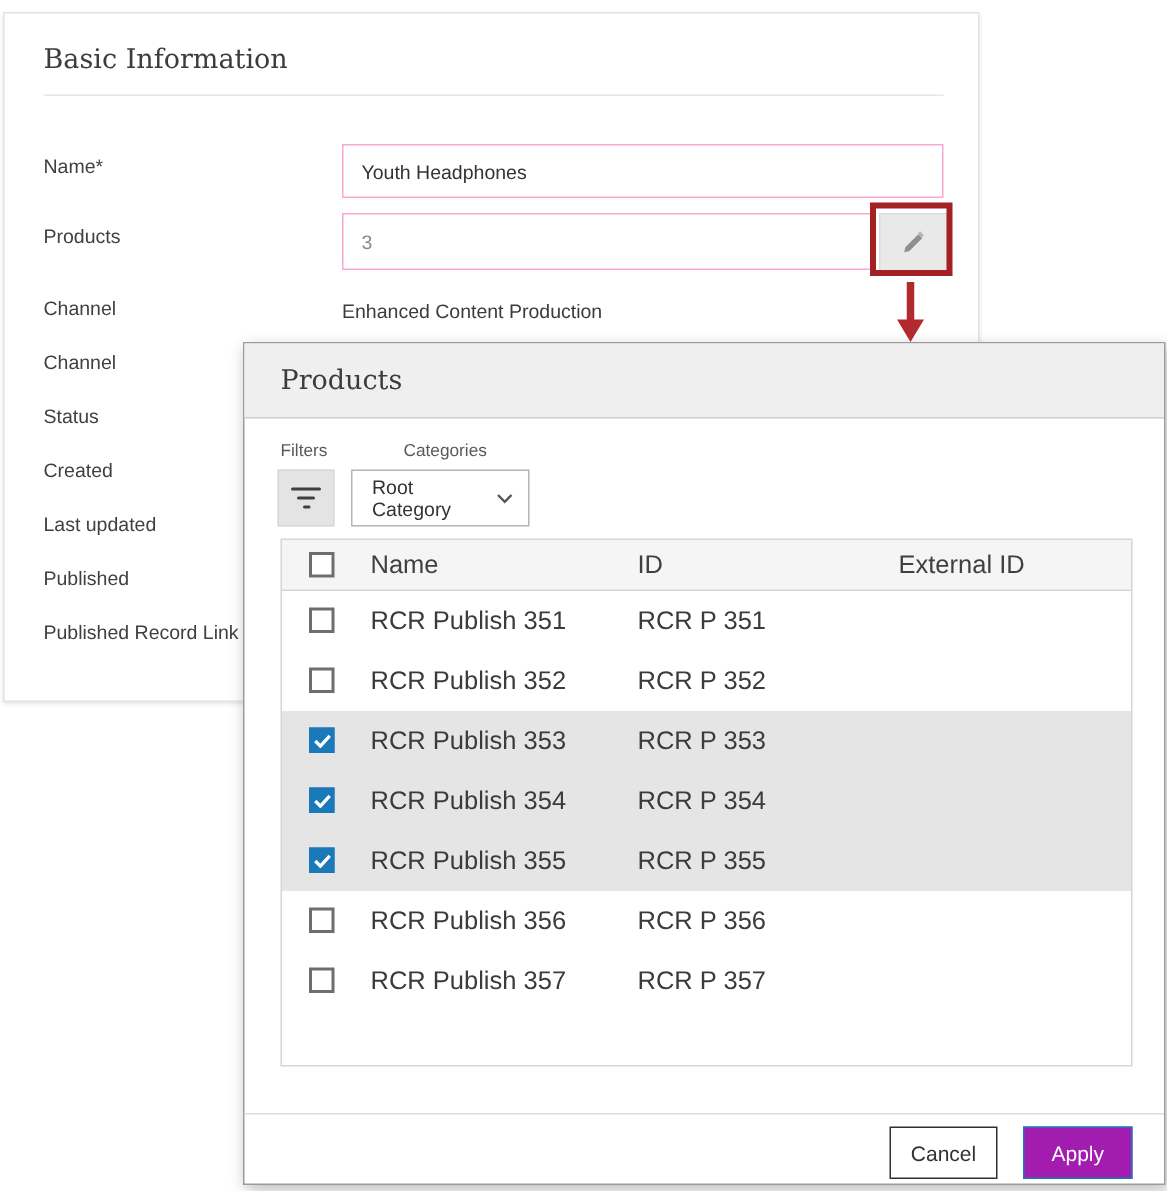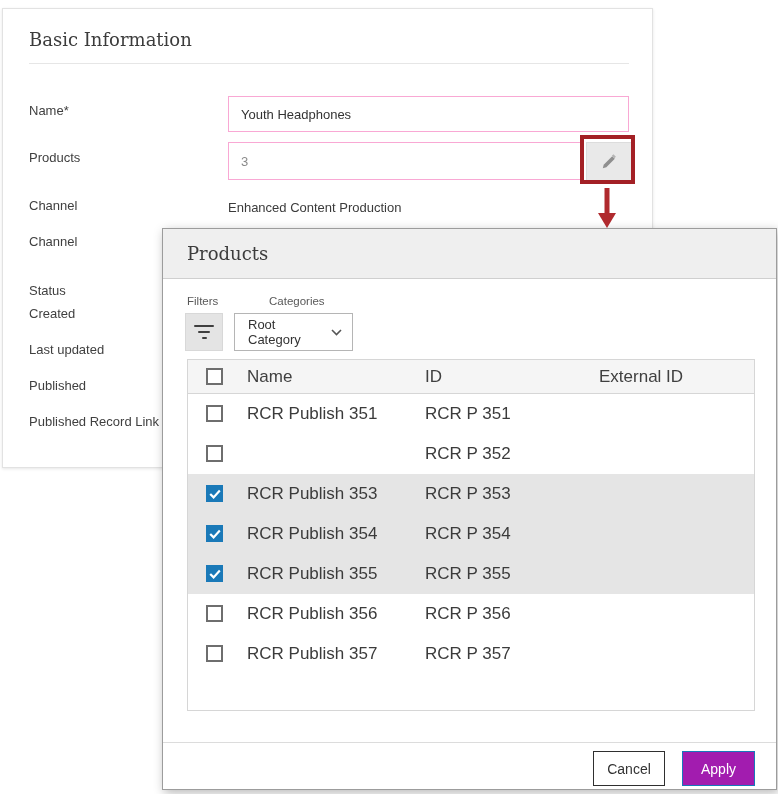--- a/index.html
+++ b/index.html
@@ -74,21 +74,21 @@
 
   <div class="panel">
     <div class="panel-title">Basic Information</div>
     <div class="panel-rule"></div>
 
     <div id="field-labels">
         <div class="fld-label" style="top: 94px;">Name*</div>
         <div class="fld-label" style="top: 141px;">Products</div>
         <div class="fld-label" style="top: 189px;">Channel</div>
         <div class="fld-label" style="top: 225px;">Channel</div>
-        <div class="fld-label" style="top: 274px;">Status</div>
+        <div class="fld-label" style="top: 261px;">Status</div>
         <div class="fld-label" style="top: 297px;">Created</div>
         <div class="fld-label" style="top: 333px;">Last updated</div>
         <div class="fld-label" style="top: 369px;">Published</div>
         <div class="fld-label" style="top: 405px;">Published Record Link</div>
       </div>
 
     <input class="txt-input" style="top: 87px;" readonly="" value="Youth Headphones">
     <input class="txt-input short" style="top: 133px;" readonly="" value="3">
     <div class="static-value" style="top:191px;">Enhanced Content Production</div>
 
@@ -144,20 +144,21 @@
       </div>
       <div id="tbody">
           <div class="trow">
             <span class="cbx"></span>
             <span class="cell col-name">RCR Publish 351</span>
             <span class="cell col-id">RCR P 351</span>
             <span class="cell col-ext"></span>
           </div>
           <div class="trow">
             <span class="cbx"></span>
+            <span class="cell col-name">RCR Publish 352</span>
             <span class="cell col-id">RCR P 352</span>
             <span class="cell col-ext"></span>
           </div>
           <div class="trow selected">
             <span class="cbx checked">
               <svg width="12" height="10" viewBox="0 0 12 10">
                 <path d="M1.2 5 L4.6 8.4 L10.8 1.6" fill="none" stroke="#fff" stroke-width="2.2"></path>
               </svg>
             </span>
             <span class="cell col-name">RCR Publish 353</span>

